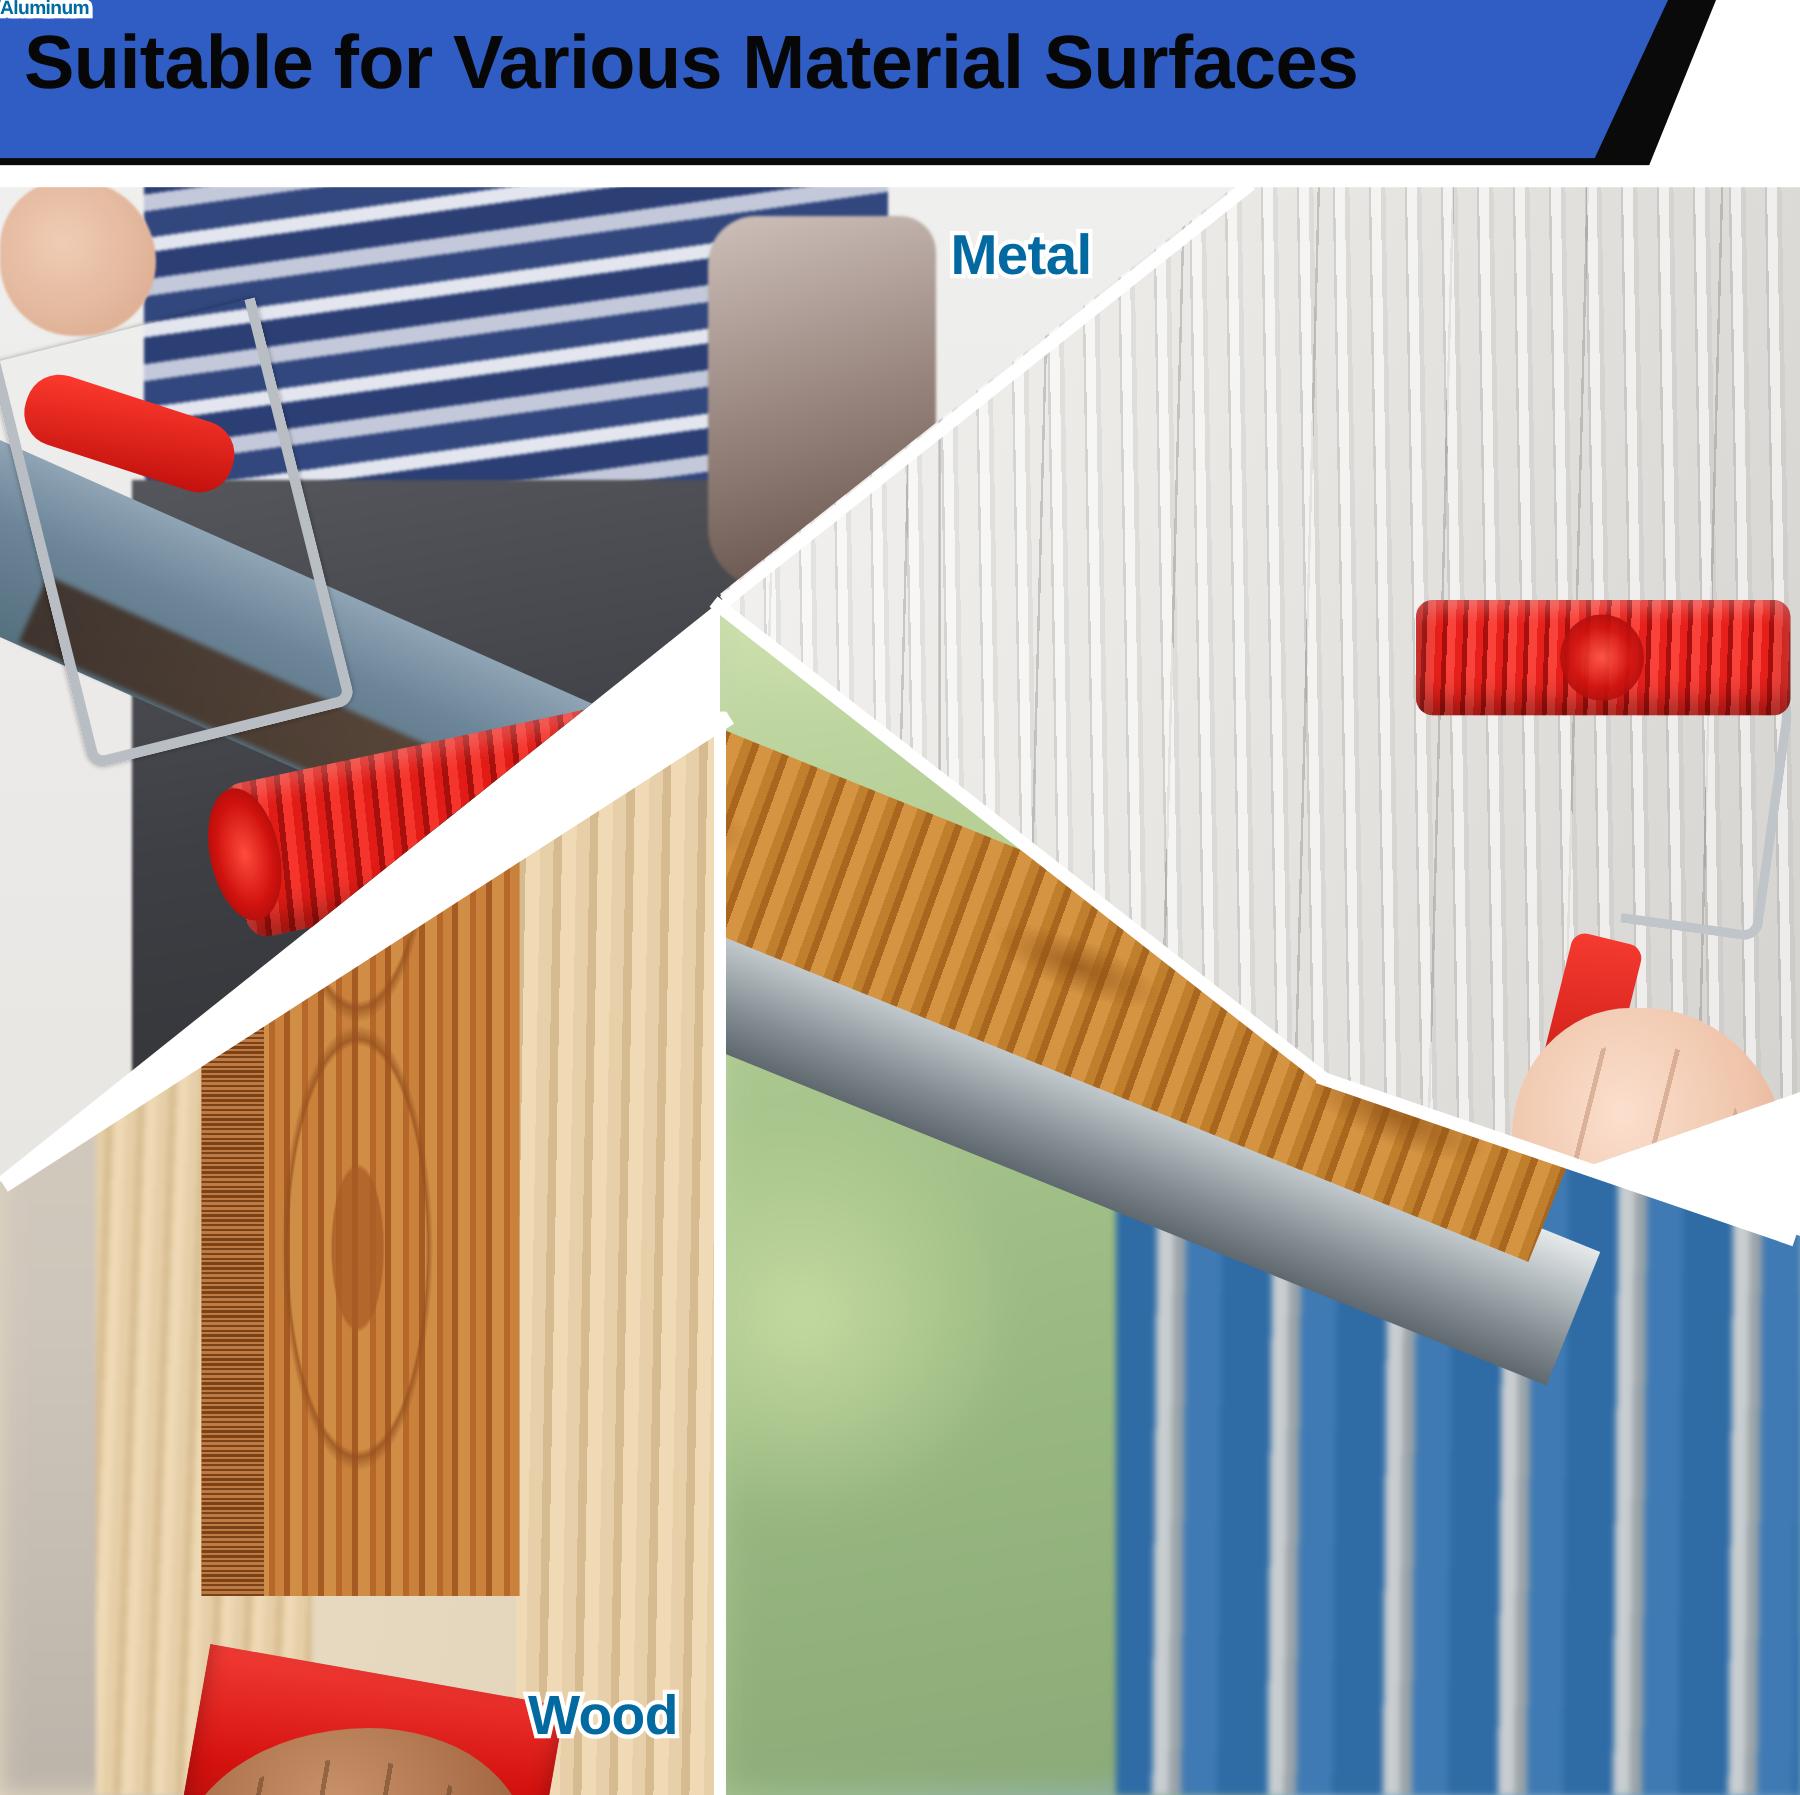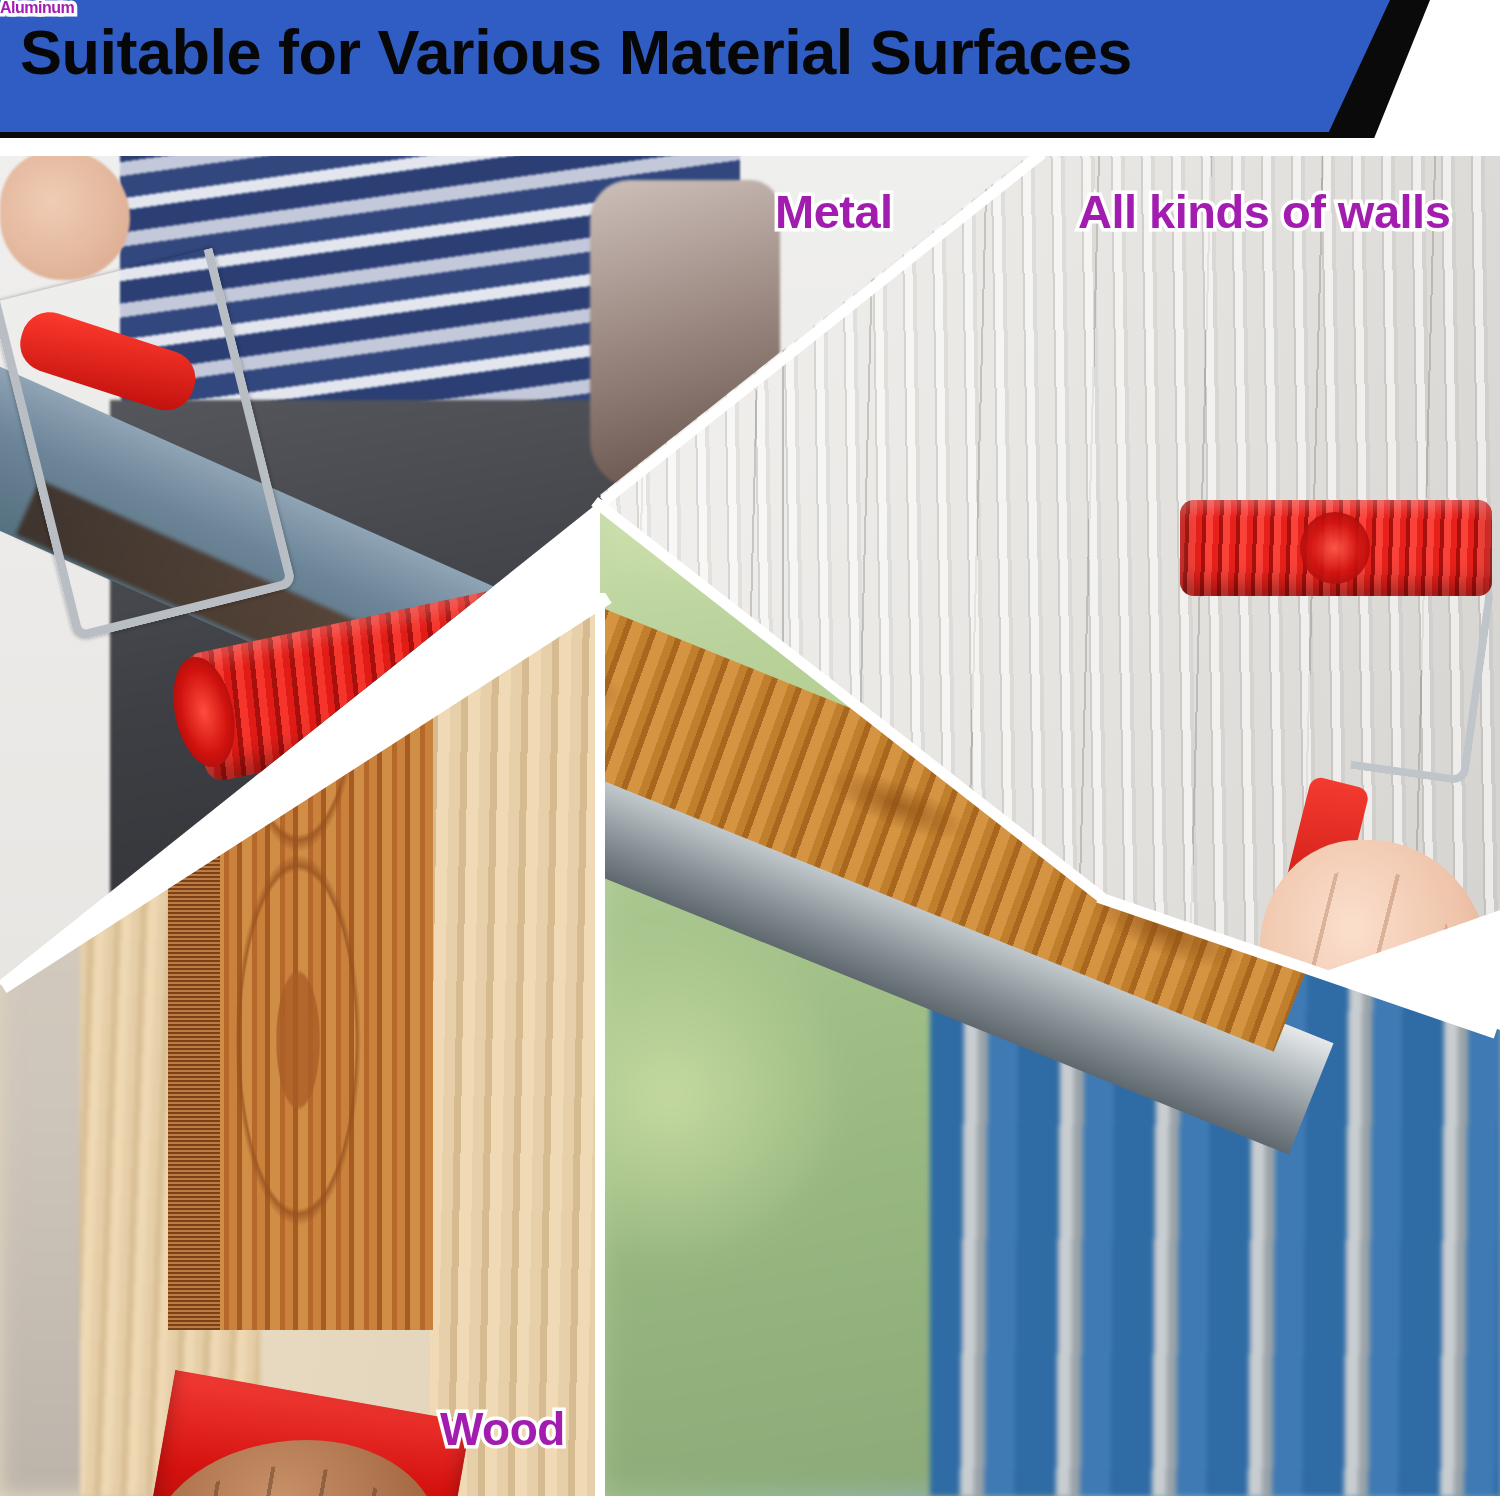--- a/index.html
+++ b/index.html
@@ -522,28 +522,28 @@
     width: 10px; height: 903px;
   }
   .div-frame-top {
     left: 0; top: 0; width: 1500px; height: 6px;
   }
 
   
   .label {
     position: absolute;
     font-weight: bold;
-    color: #a21caf;
+    color: #0369a1;
     line-height: 1;
     white-space: nowrap;
     -webkit-text-stroke: 7px #ffffff;
     paint-order: stroke fill;
     letter-spacing: -0.5px;
   }
-  .label-metal   { left: 731px;  top: 188px; font-size: 47px; padding-left: 44px; }
+  .label-metal   { left: 748px;  top: 188px; font-size: 47px; padding-left: 44px; }
   .label-walls   { left: 1078px; top: 188px; font-size: 47px; }
   .label-wood    { left: 440px;  top: 1406px; font-size: 46px; }
 </style>
 </head>
 <body>
 
 <div id="infographic">
 
   <div class="banner-wrap">
     <div class="banner-black"></div>
@@ -611,17 +611,16 @@
     <div class="divider div-frame-top"></div>
     <div class="divider div-metal-wood"></div>
     <div class="divider div-metal-walls"></div>
     <div class="divider div-walls-alum"></div>
     <div class="divider div-alum-right"></div>
     <div class="divider div-vertical"></div>
 
   </div>
 
   <div class="label label-metal">Metal</div>
-  <div class="label label-walls">All kinds of walls</div>
   <div class="label label-wood">Wood</div>
   <div class="label label-aluminum">Aluminum</div>
 
 </div>
 
 </body></html>

